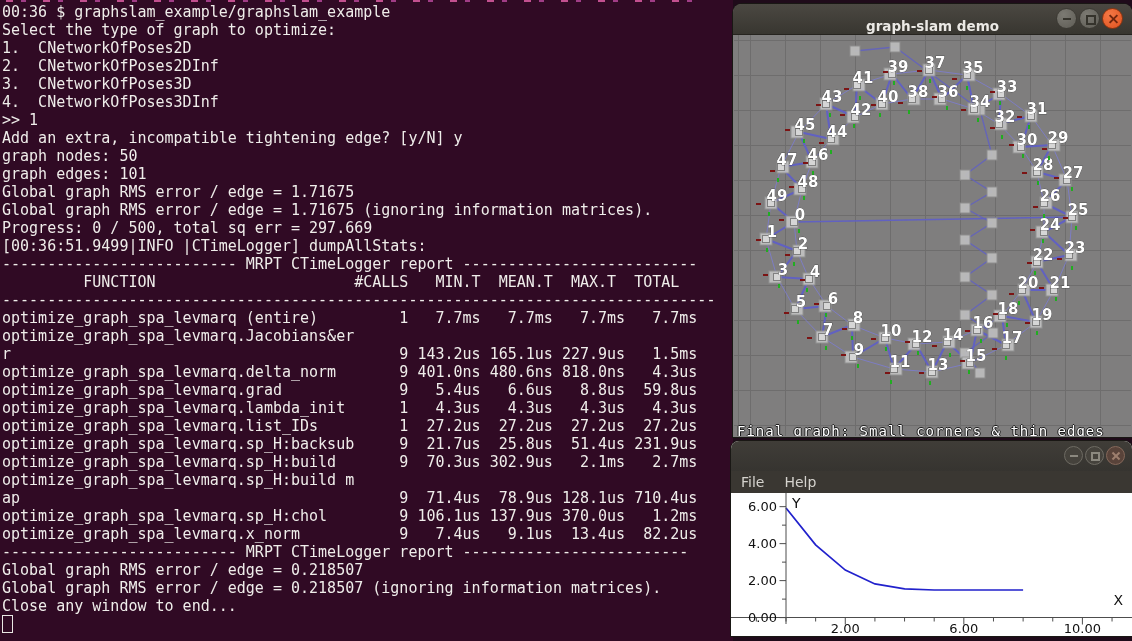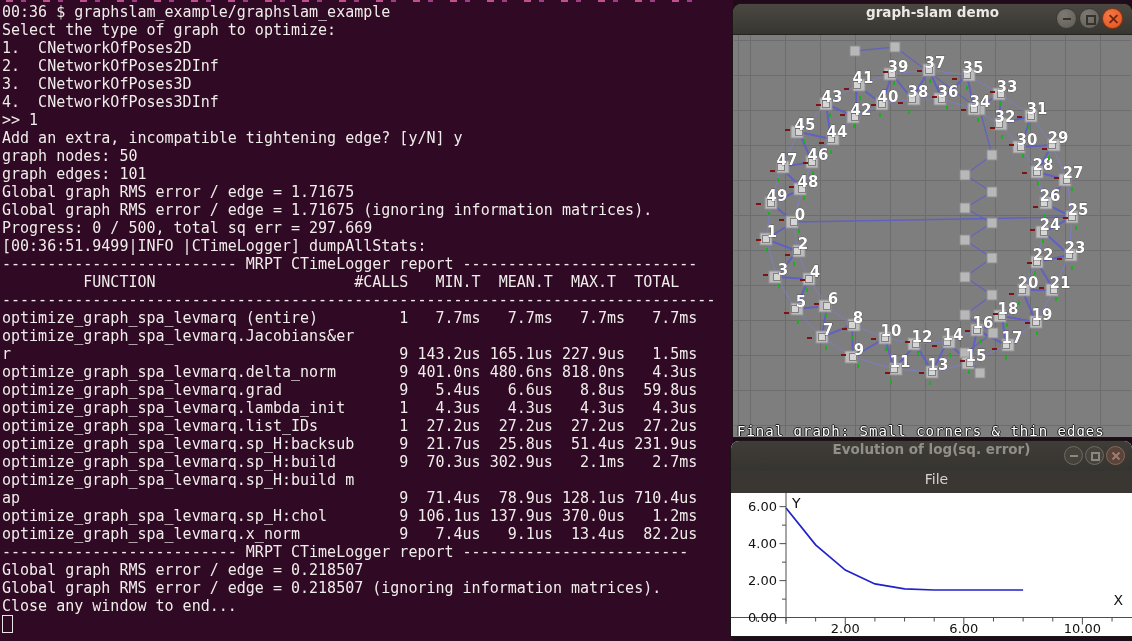--- a/index.html
+++ b/index.html
@@ -7,21 +7,21 @@
           font-family:"DejaVu Sans",sans-serif;}
   
   .terminal{position:absolute;left:0;top:0;width:733px;height:641px;background:#300a24;overflow:hidden;}
   .term-topfrag{position:absolute;left:6px;top:0;width:700px;height:2px;
     background:repeating-linear-gradient(to right,#c2508f 0 7px,transparent 7px 15px,#a03d86 15px 20px,transparent 20px 37px);}
   .terminal pre{position:absolute;left:2px;top:3px;margin:0;white-space:pre;
     font-family:"DejaVu Sans Mono",monospace;font-size:15px;line-height:18px;color:#efedea;}
   .cursor{position:absolute;left:2px;top:615px;width:9px;height:16px;border:1px solid #e9e7e4;background:transparent;}
   
   .titlebar{position:absolute;left:0;top:0;right:0;height:30px;border-radius:8px 8px 0 0;
-    display:flex;align-items:flex-start;justify-content:center;}
+    display:flex;align-items:flex-end;justify-content:center;}
   .titlebar .wtitle{font-size:13.5px;font-weight:bold;}
   .btns{position:absolute;top:4px;display:flex;gap:2px;}
   .wbtn{width:21px;height:21px;border-radius:50%;position:relative;box-sizing:border-box;}
   .wbtn::before,.wbtn::after{content:"";position:absolute;}
   .b-min::after{left:6px;top:9px;width:8px;height:2px;background:#35332c;}
   .b-max::after{left:6px;top:6px;width:6px;height:6px;border:2px solid #35332c;}
   .b-close::before{left:4.5px;top:9px;width:11px;height:2px;background:#71260e;transform:rotate(45deg);}
   .b-close::after{left:4.5px;top:9px;width:11px;height:2px;background:#71260e;transform:rotate(-45deg);}
   
   .gwin{position:absolute;left:733px;top:4px;width:399px;height:433px;border-radius:9px 9px 0 0;
@@ -45,21 +45,21 @@
   .pwin .titlebar{background:linear-gradient(#403d38,#363430);border-bottom:1px solid #28261f;}
   .pwin .wtitle{color:#918f88;}
   .pwin .btns{right:7px;top:5px;}
   .pbtn{width:19px;height:19px;background:#45423c;border:1px solid #6e6b63;}
   .pbtn.b-min::after{left:5px;top:8px;width:8px;height:2px;background:#8b887f;}
   .pbtn.b-max::after{left:5px;top:5px;width:5px;height:5px;border:2px solid #8b887f;}
   .pbtn.b-close{background:#59433a;border:1px solid #85685a;}
   .pbtn.b-close::before,.pbtn.b-close::after{left:4px;top:8px;width:10px;height:2px;background:#9d7f6e;}
   .pbtn.b-close::before{transform:rotate(45deg);} .pbtn.b-close::after{transform:rotate(-45deg);}
   .menubar{position:absolute;left:0;top:30px;right:0;height:22px;background:#3a3732;
-    display:flex;align-items:center;gap:20px;padding-left:10px;flex-direction:column;}
+    display:flex;align-items:center;gap:20px;padding-left:10px;}
   .menuitem{color:#d5d3ce;font-size:14px;}
   .pwin svg{position:absolute;left:0;top:52px;}
 </style>
 </head>
 <body>
 
 <div class="screen">
 
   <div class="terminal">
     <div class="term-topfrag"></div>
@@ -497,21 +497,20 @@
       <div class="glegend">
         <div>Final graph: Small corners &amp; thin edges</div>
         
         
       </div>
     </div>
   </div>
 
   <div class="pwin">
     <div class="titlebar">
-      <span class="wtitle">Evolution of log(sq. error)</span>
       <span class="btns">
         <span class="wbtn pbtn b-min"></span>
         <span class="wbtn pbtn b-max"></span>
         <span class="wbtn pbtn b-close"></span>
       </span>
     </div>
     <div class="menubar">
       <span class="menuitem">File</span>
       <span class="menuitem">Help</span>
     </div>

